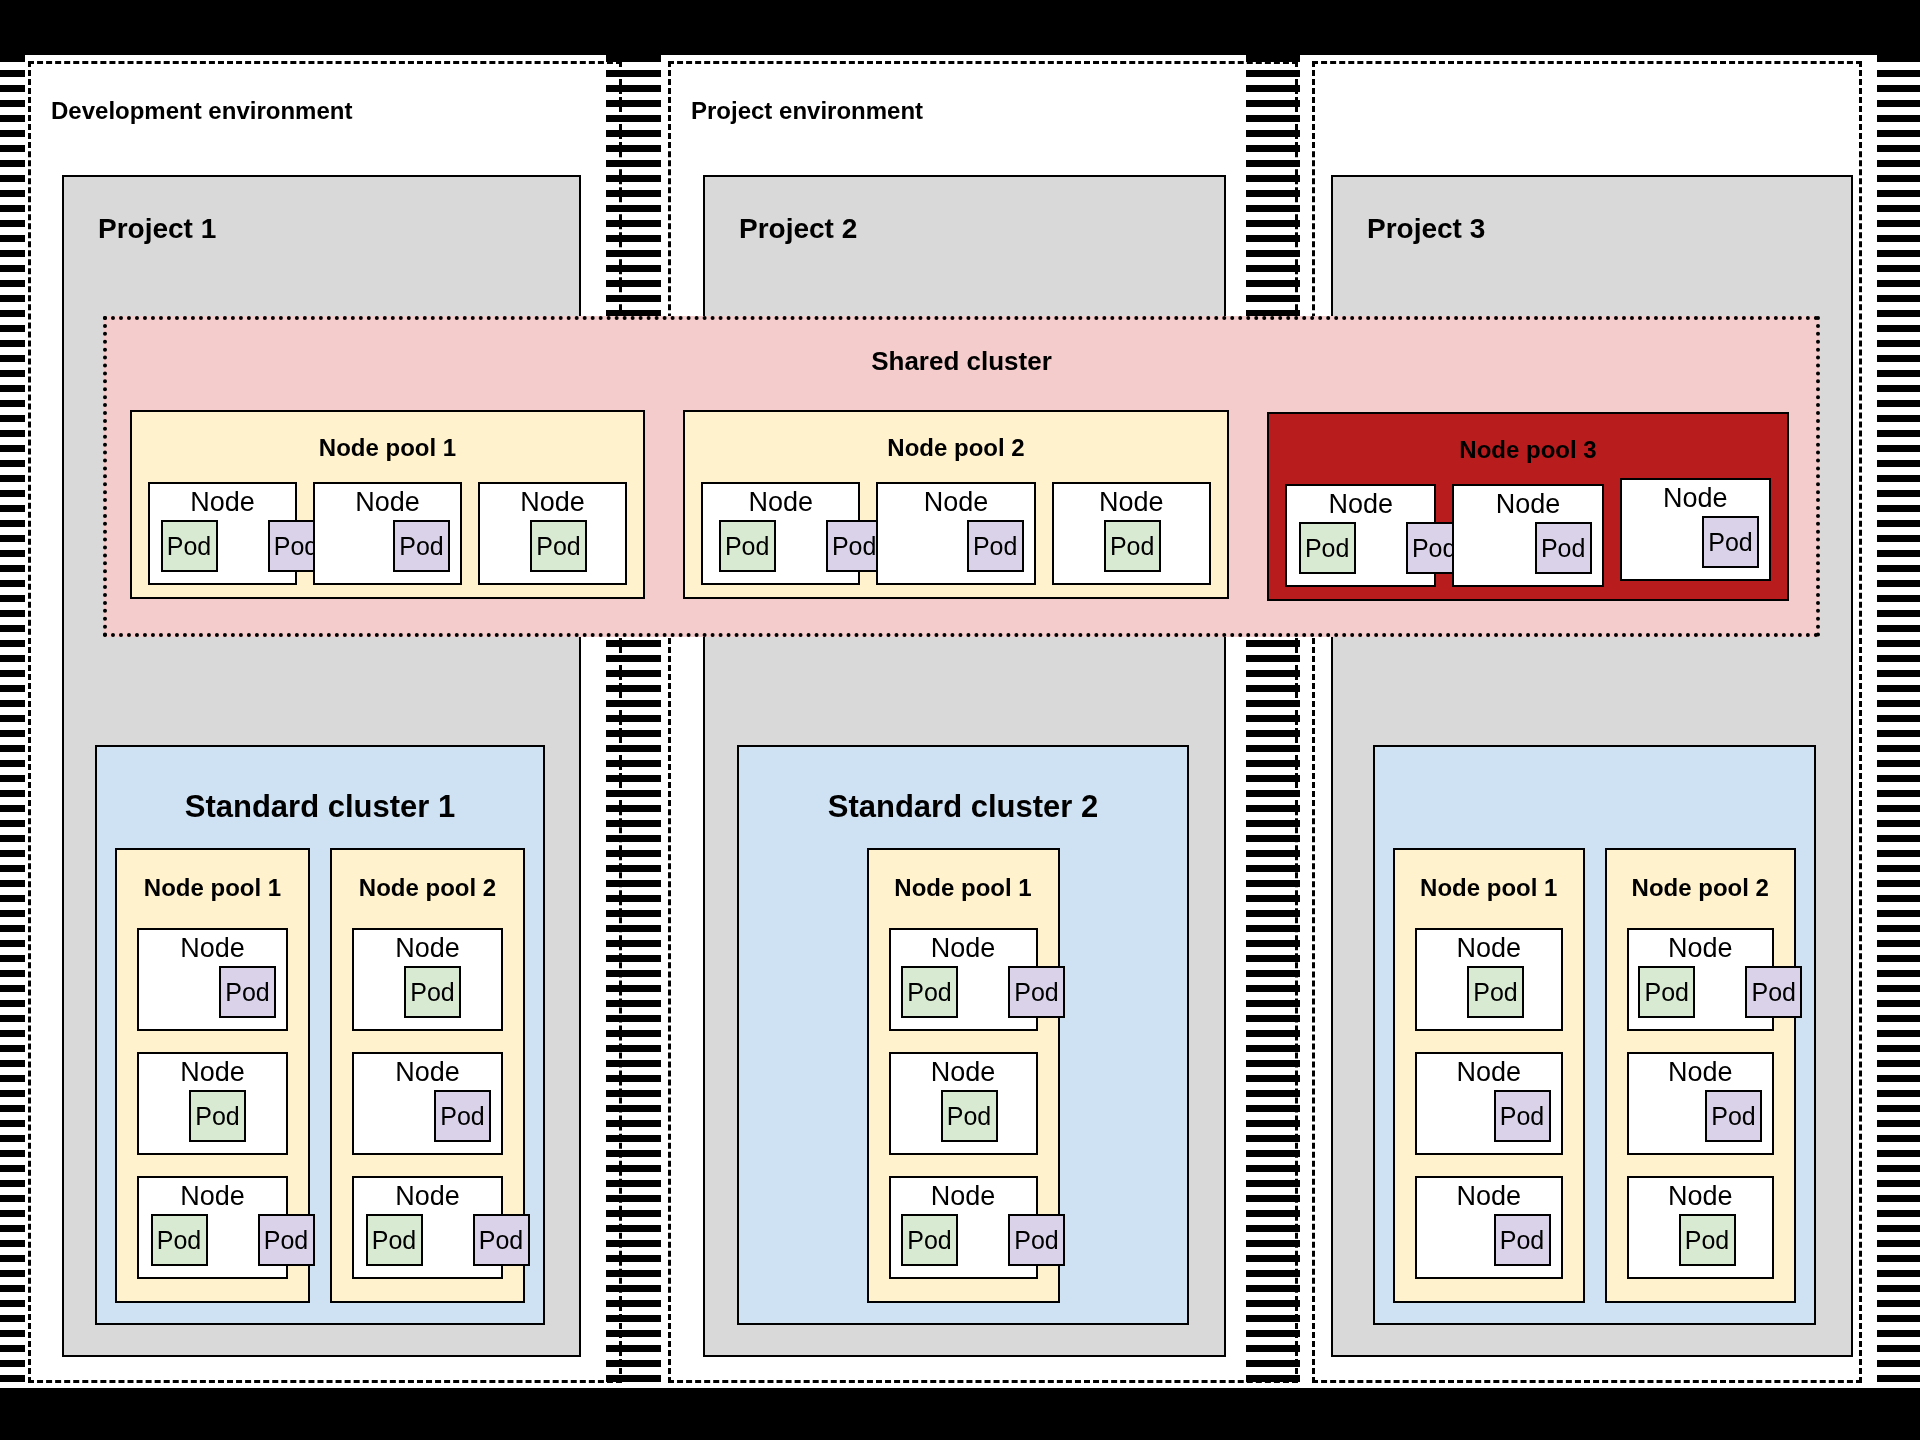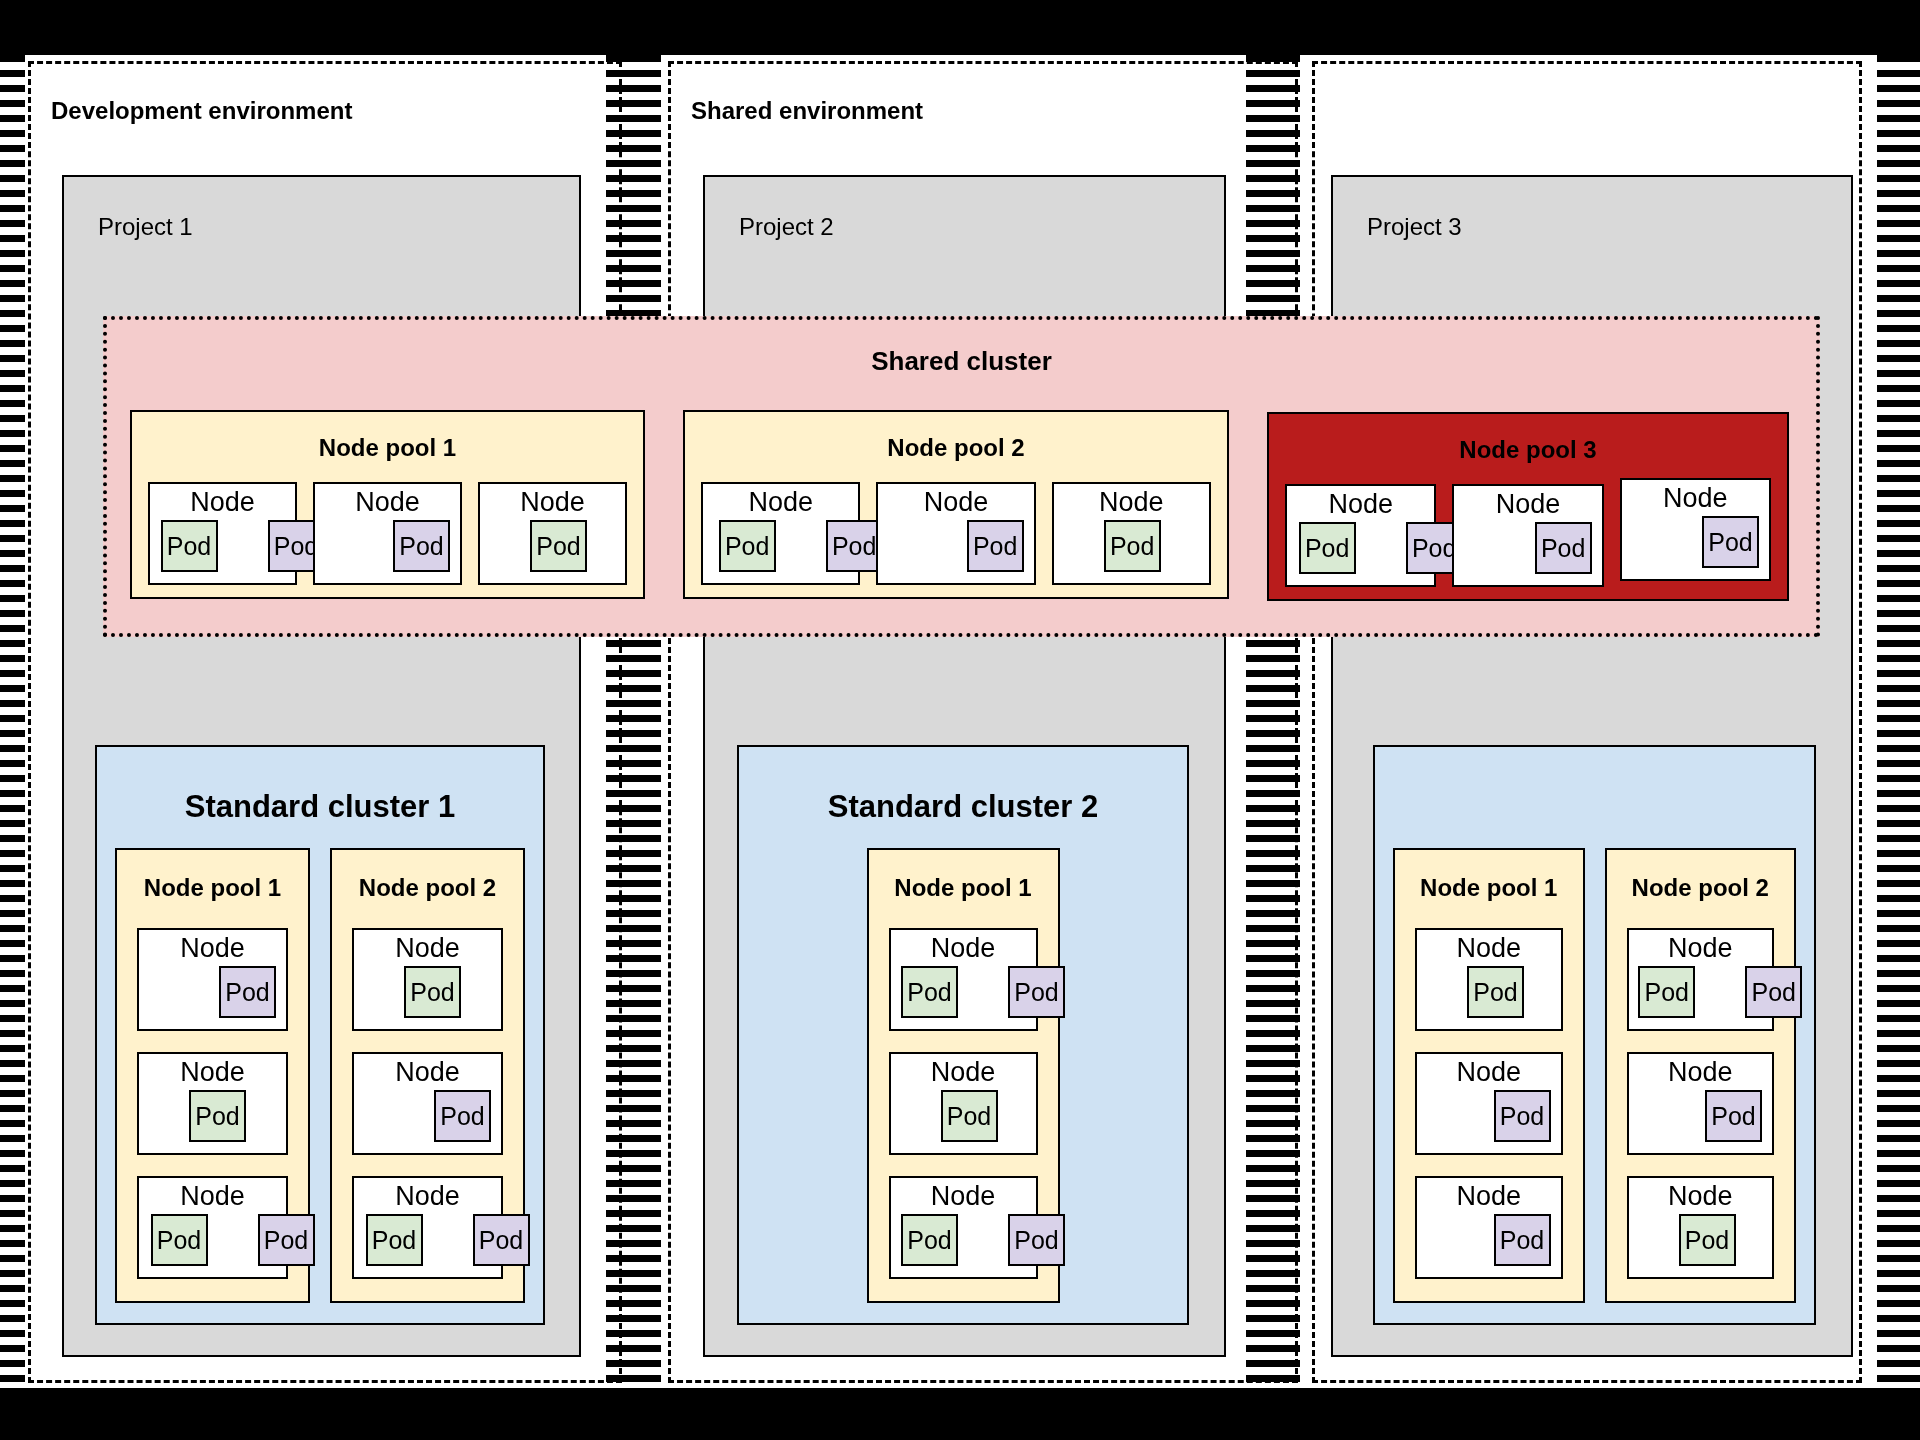--- a/index.html
+++ b/index.html
@@ -21,21 +21,21 @@
   .env-0{left:28px;width:594px;}
   .env-1{left:668px;width:630px;}
   .env-2{left:1312px;width:550px;}
   .env-title{font-size:24px;font-weight:bold;padding:33px 0 0 20px;white-space:nowrap;}
   .env-2 .env-title{padding-left:10px;}
 
   .project{position:absolute;top:111px;height:1182px;border:2px solid #000;}
   .env-0 .project{left:31px;width:519px;}
   .env-1 .project{left:32px;width:523px;}
   .env-2 .project{left:16px;width:522px;}
-  .project-title{font-size:24px;font-weight:normal;padding:36px 0 0 34px;}
+  .project-title{font-size:28px;font-weight:bold;padding:36px 0 0 34px;}
 
   .std-cluster{position:absolute;top:568px;height:580px;border:2px solid #000;}
   .env-0 .std-cluster{left:31px;width:450px;}
   .env-1 .std-cluster{left:32px;width:452px;}
   .env-2 .std-cluster{left:40px;width:443px;}
   .sc-title{font-size:31px;font-weight:bold;text-align:center;padding-top:42px;}
   .sc-pools{position:absolute;left:18px;right:18px;top:101px;bottom:20px;
             display:flex;gap:20px;justify-content:center;}
   .sc-pool{flex:1;border:2px solid #000;position:relative;}
   .sc-pool.single{flex:0 0 193px;}
@@ -127,21 +127,21 @@
                       <div class="pod" style="background: rgb(217, 210, 233);">Pod</div>
                     </div>
                   </div>
                 </div>
               </div>
             </div>
           </div>
         </div>
       </div>
       <div class="env env-1">
-        <div class="env-title">Shared environment</div>
+        <div class="env-title">Project environment</div>
         <div class="project" style="background: rgb(217, 217, 217);">
           <div class="project-title">Project 2</div>
           <div class="std-cluster" style="background: rgb(207, 226, 243);">
             <div class="sc-title">Standard cluster 2</div>
             <div class="sc-pools">
               <div class="sc-pool single" style="background: rgb(255, 242, 204);">
                 <div class="np-title">Node pool 1</div>
                 <div class="sc-nodes">
                   <div class="node">
                     <div class="node-label">Node</div>

